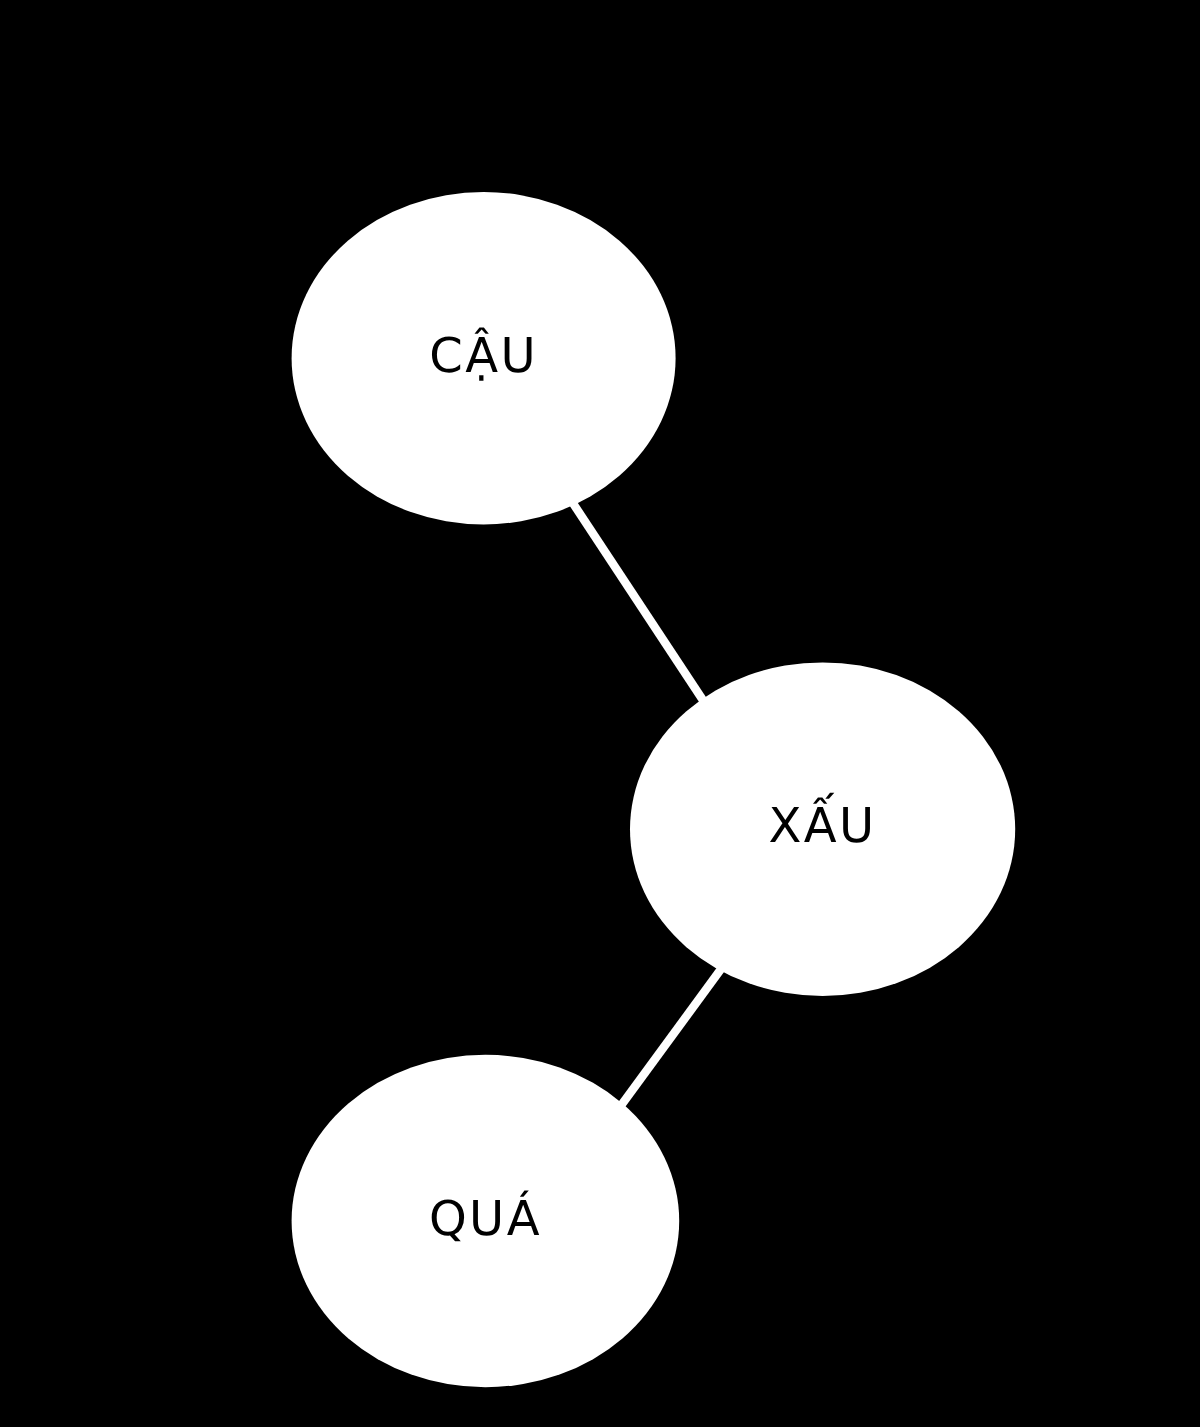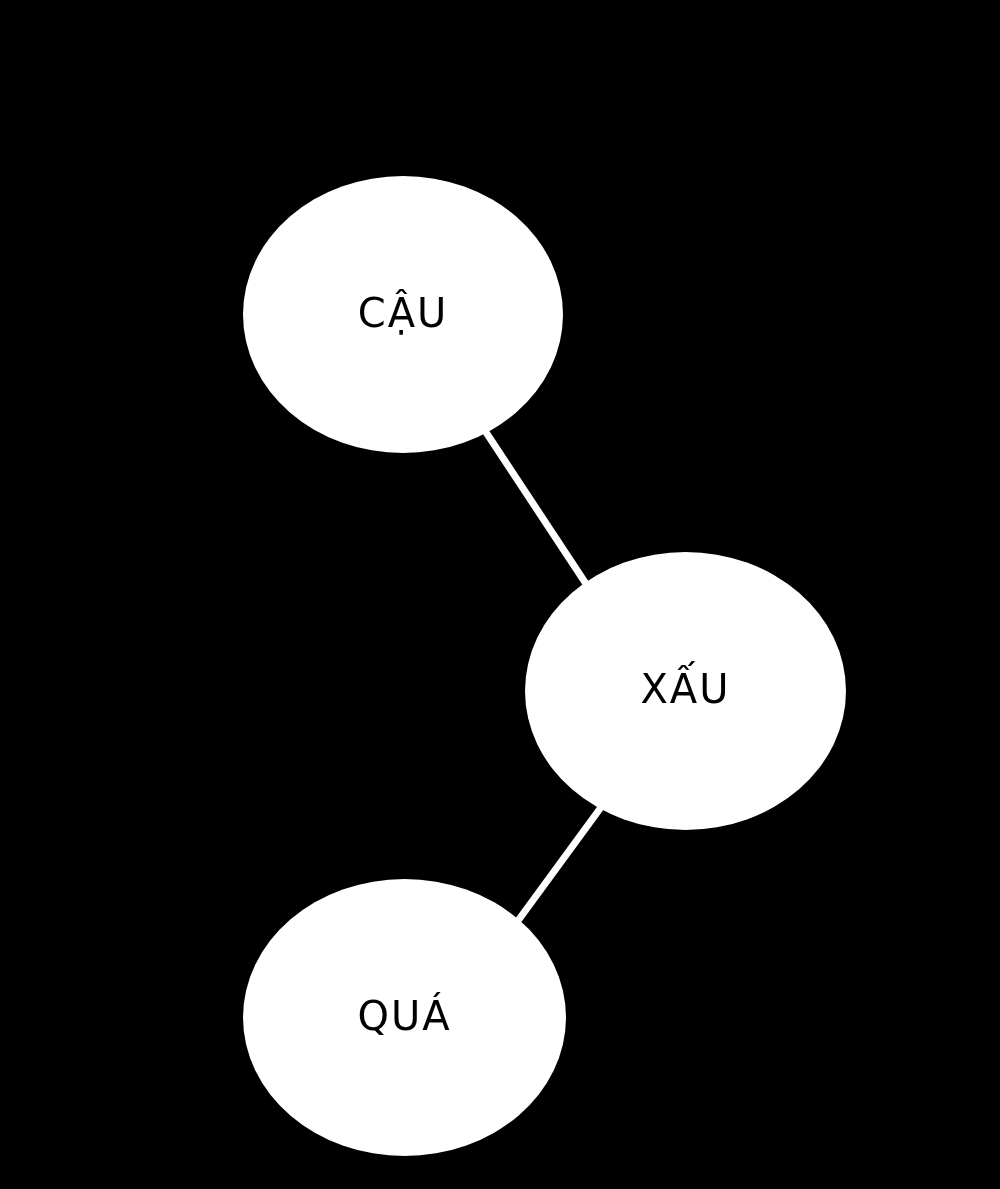--- a/index.html
+++ b/index.html
@@ -34,21 +34,21 @@
   }
   .bubble-text {
     color: #000000;
     font-size: 40px;
     font-weight: 500;
     letter-spacing: 2px;
     line-height: 1;
     padding-bottom: 4px;
     white-space: nowrap;
   }
-  .bubble-1 { left: 243px; top: 176px; width: 320px; height: 277px; }
+  .bubble-1 { left: 243px; top: 160px; width: 320px; height: 277px; }
   .bubble-2 { left: 525px; top: 552px; width: 321px; height: 278px; }
   .bubble-3 { left: 243px; top: 879px; width: 323px; height: 277px; }
 </style>
 </head>
 <body>
 
 <div class="panel">
 
   <svg class="connector-layer" viewBox="0 0 1000 1189" xmlns="http://www.w3.org/2000/svg" aria-hidden="true">
     <line x1="468" y1="405" x2="598" y2="602" stroke="#ffffff" stroke-width="7"></line>

